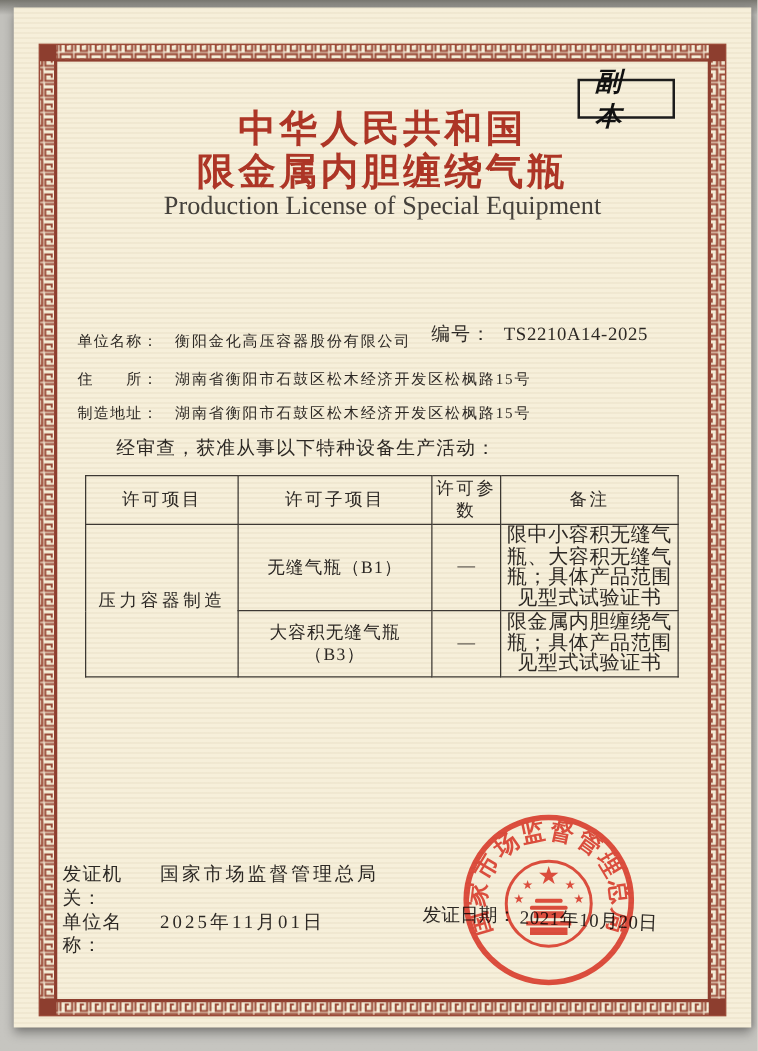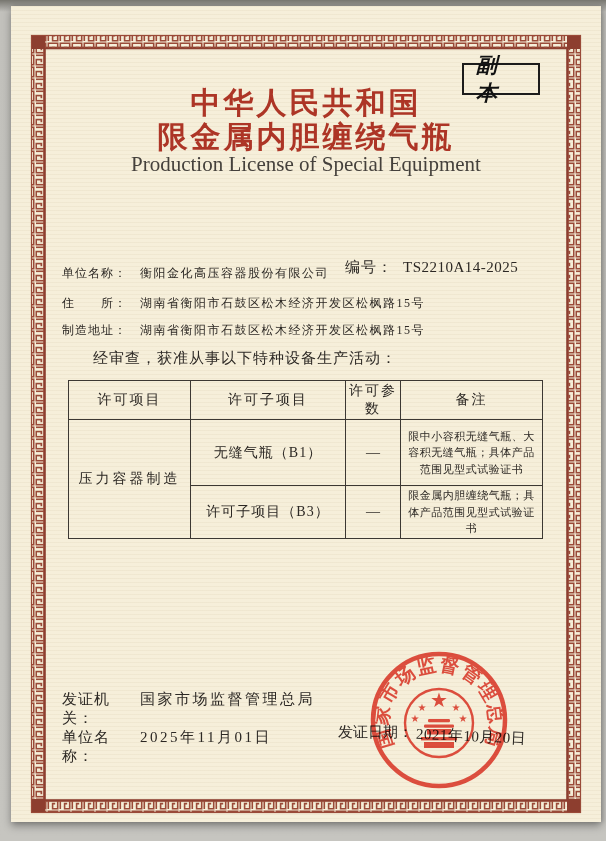--- a/index.html
+++ b/index.html
@@ -52,25 +52,25 @@
     font-size:14px;
     padding-left:28px;
   }
   table.license th, table.license td {
     border:1.5px solid #3c3833; text-align:center; vertical-align:middle;
     font-weight:normal; padding:1px 2px;
   }
   table.license th { height:27px; letter-spacing:2px; }
   td.cell-project { letter-spacing:3px; }
   td.cell-sub { letter-spacing:1px; }
-  td.cell-remark { text-align:left; font-size:11px; line-height:16.5px; padding:2px 3px; letter-spacing:0.5px;margin-left:28px; }
+  td.cell-remark { text-align:left; font-size:16px; line-height:16.5px; padding:2px 3px; letter-spacing:0.5px;margin-left:28px; }
   tr.r1 td { height:66px; }
   tr.r2 td { height:53px; }
 
-  .footer-row { position:absolute; left:51px; font-size:15px; display:flex;justify-content:space-between; }
+  .footer-row { position:absolute; left:39px; font-size:15px; display:flex;justify-content:space-between; }
   .footer-row .lbl { width:78px; flex:0 0 78px; letter-spacing:1px; }
   .footer-row .val { letter-spacing:2.5px; }
   .row-issuer { top:684px; }
   .row-valid  { top:722px; }
   .row-issue-date { position:absolute; left:327px; top:717px; font-size:15px; z-index:1; }
   .row-issue-date .val { display:inline-block; transform:rotate(2.5deg) translate(3px,4px); letter-spacing:0.5px; }
 
   .seal { position:absolute; left:353px; top:639px; width:150px; height:150px; z-index:2; opacity:0.88; mix-blend-mode:multiply; }
 </style>
 </head>
@@ -140,21 +140,21 @@
       <th>许可参数</th>
       <th>备注</th>
     </tr>
     <tr class="r1">
       <td rowspan="2" class="cell-project">压力容器制造</td>
       <td class="cell-sub">无缝气瓶（B1）</td>
       <td>—</td>
       <td class="cell-remark">限中小容积无缝气瓶、大容积无缝气瓶；具体产品范围见型式试验证书</td>
     </tr>
     <tr class="r2">
-      <td class="cell-sub">许可子项目（B3）</td>
+      <td class="cell-sub">大容积无缝气瓶（B3）</td>
       <td>—</td>
       <td class="cell-remark">限金属内胆缠绕气瓶；具体产品范围见型式试验证书</td>
     </tr>
   </tbody>
     </table>
 
   <div class="footer-row row-issuer">
     <span class="lbl">发证机关：</span>
     <span class="val">国家市场监督管理总局</span>
   </div>

